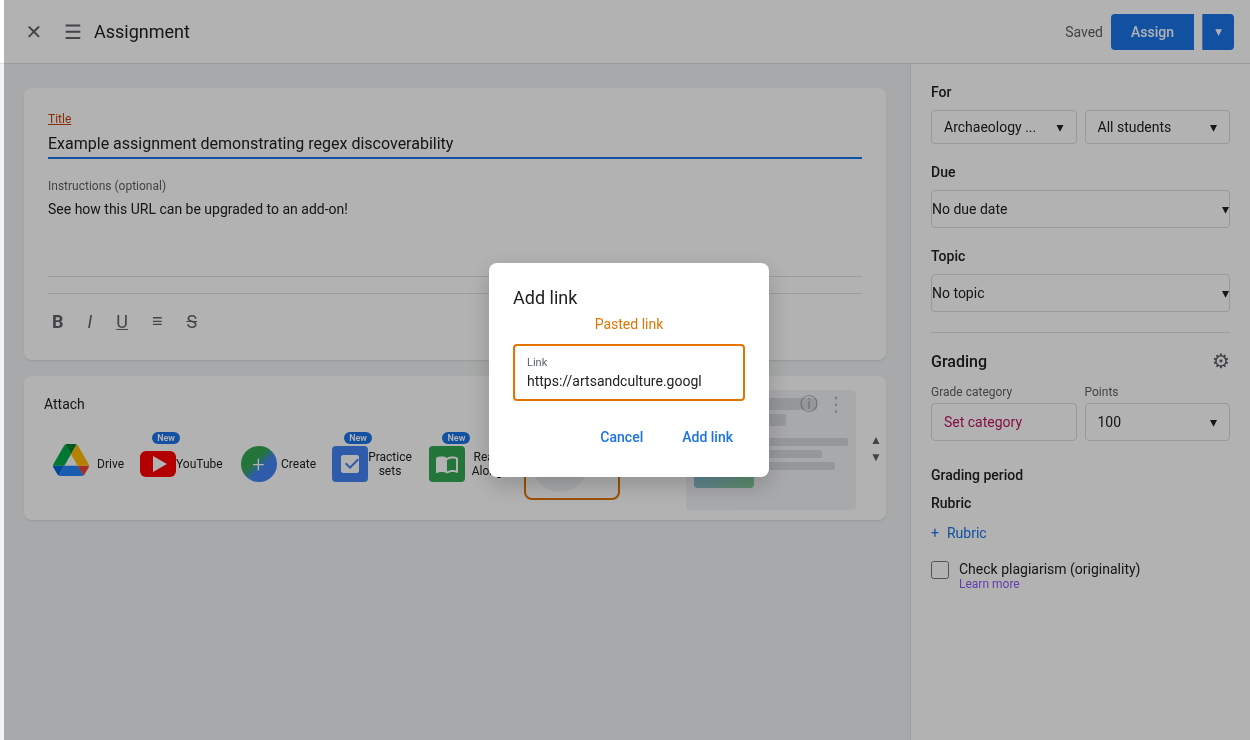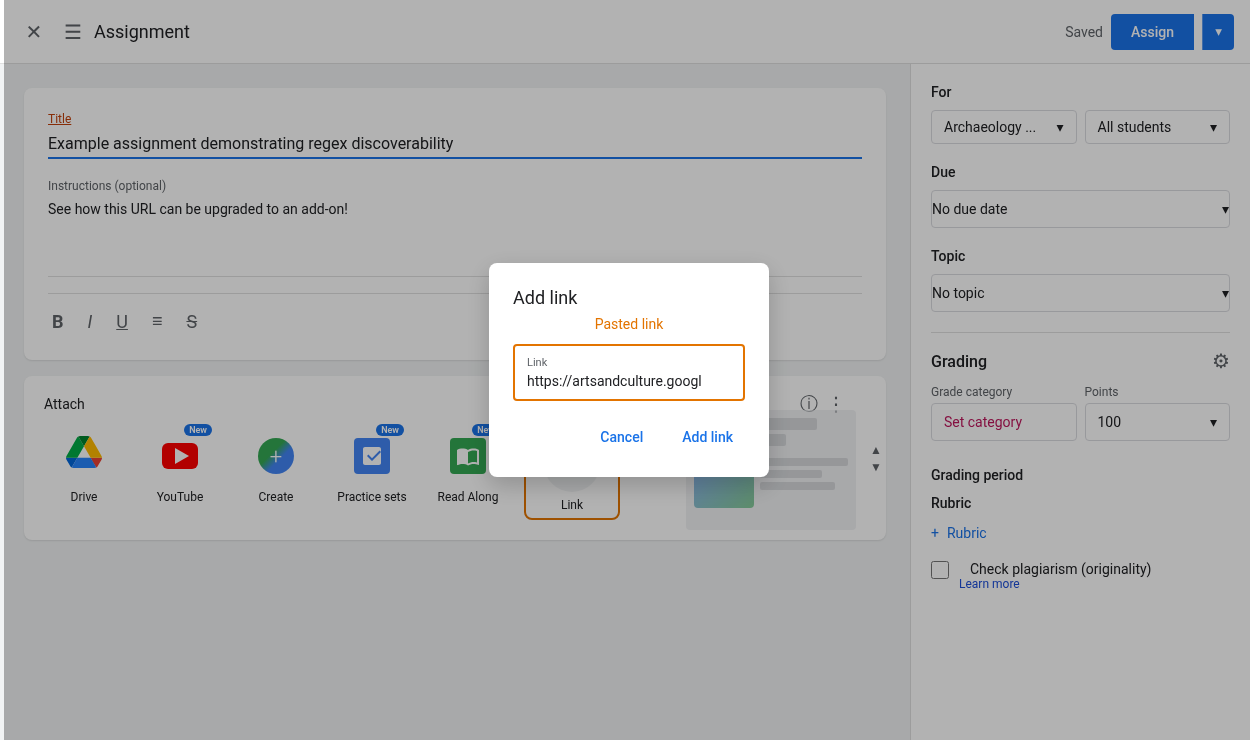--- a/index.html
+++ b/index.html
@@ -130,23 +130,22 @@
       color: #202124;
       margin-bottom: 16px;
     }
     .attach-items {
       display: flex;
       gap: 16px;
       flex-wrap: wrap;
     }
     .attach-item {
       display: flex;
-      flex-direction: column;
-      align-items: center;
-      gap: 6px;
+      flex-direction: row;
+      align-items: center;
       cursor: pointer;
       width: 80px;
     }
     .attach-icon-wrap {
       width: 56px;
       height: 56px;
       border-radius: 50%;
       display: flex;
       align-items: center;
       justify-content: center;
@@ -280,22 +279,22 @@
       border: none;
       padding: 4px 0;
     }
     .checkbox-row {
       display: flex;
       align-items: flex-start;
       gap: 10px;
       margin-top: 16px;
     }
     .checkbox-wrap input { width: 18px; height: 18px; cursor: pointer; }
-    .checkbox-text { font-size: 14px; color: #202124; margin-left: 11px; }
-    .checkbox-sub { font-size: 12px; color: #1d4ed8; cursor: pointer; }
+    .checkbox-text { font-size: 14px; color: #202124; }
+    .checkbox-sub { font-size: 12px; color: #8b5cf6; cursor: pointer; }
     .divider { border: none; border-top: 1px solid #e0e0e0; margin: 16px 0; }
 
     
     .modal-overlay {
       position: fixed;
       top: 0; left: 4px;
       width: 1250px; height: 740px;
       background: rgba(0,0,0,0.3);
       display: flex;
       align-items: center;

